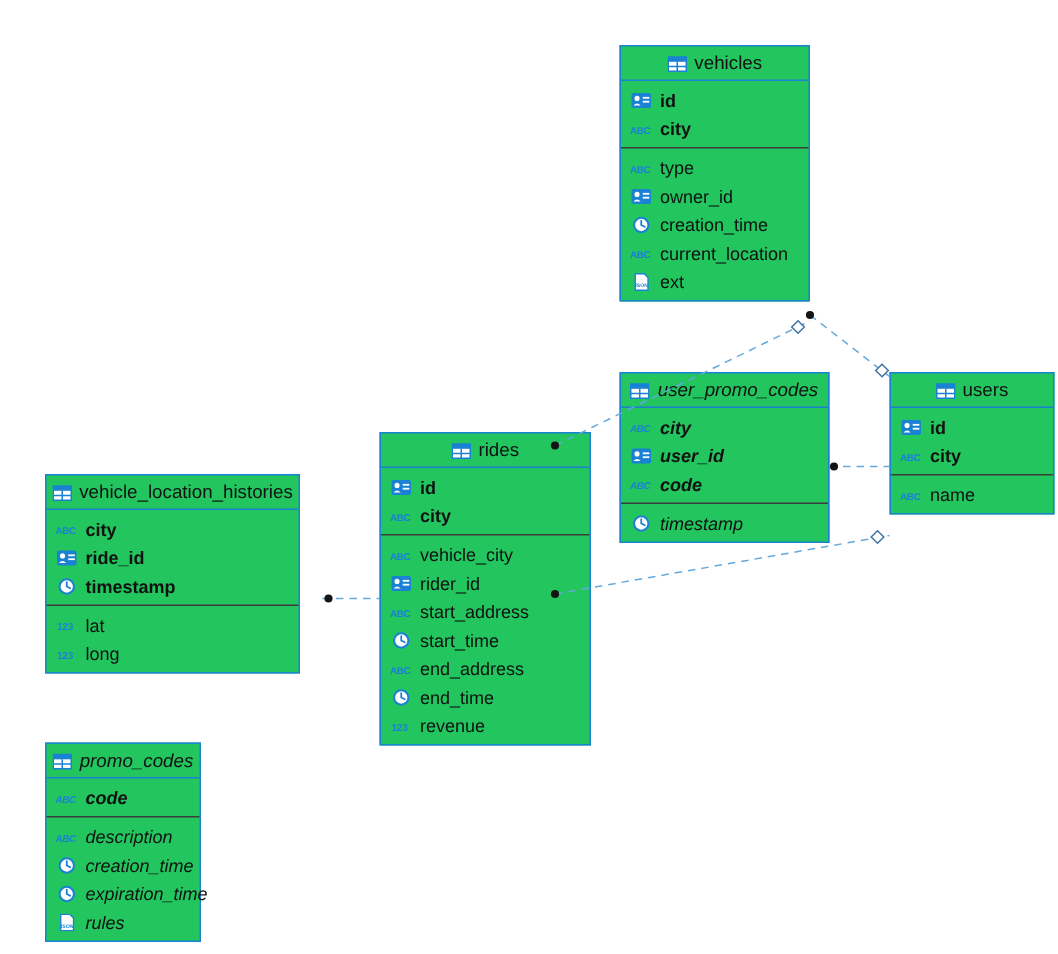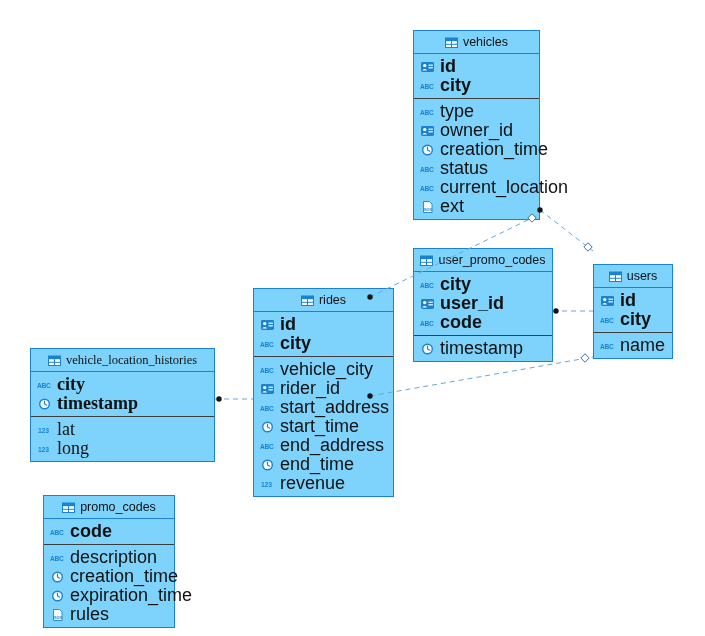--- a/index.html
+++ b/index.html
@@ -1,26 +1,26 @@
 <!DOCTYPE html>
 <html style="--blue: #1a82d2;"><head>
 <meta charset="utf-8">
 <style>
   * { margin:0; padding:0; box-sizing:border-box; }
   html,body { background:#fff; }
   body { font-family:"Liberation Sans", sans-serif; }
   #canvas { position:relative; width:705px; height:636px; background:#fff; overflow:hidden; }
-  .erd-table { position:absolute; background:#7dd3fc; border:1px solid var(--blue,#1a82d2); }
+  .erd-table { position:absolute; background:#22c55e; border:1px solid var(--blue,#1a82d2); }
   .erd-header { height:23px; display:flex; align-items:center; justify-content:center; gap:5px;
                 border-bottom:1px solid var(--blue,#1a82d2); font-size:12.5px; color:#111; }
   .erd-section { padding:3px 0; }
   .erd-section.keys { border-bottom:1px solid #3c3c3c; }
   .erd-section.keys .cname { font-weight:700; }
   .erd-row { height:19px; display:flex; align-items:center; gap:5px; padding:0 6px;
-             font-size:18px; color:#111; white-space:nowrap; }
+             font-size:12px; color:#111; white-space:nowrap; }
   .ico { flex:0 0 auto; display:block; }
   .tname { line-height:1; }
   #relations { position:absolute; left:0; top:0; width:705px; height:636px; pointer-events:none; }
   #icon-defs { position:absolute; width:0; height:0; overflow:hidden; }
 </style>
 </head>
 <body>
 
 <svg id="icon-defs" aria-hidden="true">
   <defs>
@@ -93,37 +93,31 @@
         <div class="erd-row">
           <svg class="ico" width="15" height="12">
             <use href="#ico-clock"></use>
           </svg>
           <span class="cname">creation_time</span>
         </div>
         <div class="erd-row">
           <svg class="ico" width="15" height="12">
             <use href="#ico-abc"></use>
           </svg>
-          <span class="cname">status</span>
-        </div>
-        <div class="erd-row">
-          <svg class="ico" width="15" height="12">
-            <use href="#ico-abc"></use>
-          </svg>
           <span class="cname">current_location</span>
         </div>
         <div class="erd-row">
           <svg class="ico" width="15" height="12">
             <use href="#ico-json"></use>
           </svg>
           <span class="cname">ext</span>
         </div>
       </div>
     </div>
-    <div class="erd-table" style="left: 413px; top: 248px; width: 140px;">
+    <div class="erd-table" style="left: 413px; top: 248px; width: 140px; font-style: italic;">
       <div class="erd-header">
         <svg class="ico" width="13" height="13">
           <use href="#ico-table"></use>
         </svg>
         <span class="tname">user_promo_codes</span>
       </div>
       <div class="erd-section keys">
         <div class="erd-row">
           <svg class="ico" width="15" height="12">
             <use href="#ico-abc"></use>
@@ -145,21 +139,21 @@
       </div>
       <div class="erd-section plain">
         <div class="erd-row">
           <svg class="ico" width="15" height="12">
             <use href="#ico-clock"></use>
           </svg>
           <span class="cname">timestamp</span>
         </div>
       </div>
     </div>
-    <div class="erd-table" style="left: 593px; top: 264px; width: 80px;">
+    <div class="erd-table" style="left: 593px; top: 248px; width: 110px;">
       <div class="erd-header">
         <svg class="ico" width="13" height="13">
           <use href="#ico-table"></use>
         </svg>
         <span class="tname">users</span>
       </div>
       <div class="erd-section keys">
         <div class="erd-row">
           <svg class="ico" width="15" height="12">
             <use href="#ico-id"></use>
@@ -241,57 +235,63 @@
           <span class="cname">end_time</span>
         </div>
         <div class="erd-row">
           <svg class="ico" width="15" height="12">
             <use href="#ico-num"></use>
           </svg>
           <span class="cname">revenue</span>
         </div>
       </div>
     </div>
-    <div class="erd-table" style="left: 30px; top: 348px; width: 185px; font-family: Liberation Serif, serif;">
+    <div class="erd-table" style="left: 30px; top: 316px; width: 170px;">
       <div class="erd-header">
         <svg class="ico" width="13" height="13">
           <use href="#ico-table"></use>
         </svg>
         <span class="tname">vehicle_location_histories</span>
       </div>
       <div class="erd-section keys">
         <div class="erd-row">
           <svg class="ico" width="15" height="12">
             <use href="#ico-abc"></use>
           </svg>
           <span class="cname">city</span>
         </div>
         <div class="erd-row">
           <svg class="ico" width="15" height="12">
+            <use href="#ico-id"></use>
+          </svg>
+          <span class="cname">ride_id</span>
+        </div>
+        <div class="erd-row">
+          <svg class="ico" width="15" height="12">
             <use href="#ico-clock"></use>
           </svg>
           <span class="cname">timestamp</span>
         </div>
       </div>
       <div class="erd-section plain">
         <div class="erd-row">
           <svg class="ico" width="15" height="12">
             <use href="#ico-num"></use>
           </svg>
           <span class="cname">lat</span>
         </div>
         <div class="erd-row">
           <svg class="ico" width="15" height="12">
             <use href="#ico-num"></use>
           </svg>
           <span class="cname">long</span>
         </div>
       </div>
     </div>
-    <div class="erd-table" style="left: 43px; top: 495px; width: 132px;">
+    <div class="erd-table" style="left: 30px; top: 495px; width: 104px; font-style: italic;">
       <div class="erd-header">
         <svg class="ico" width="13" height="13">
           <use href="#ico-table"></use>
         </svg>
         <span class="tname">promo_codes</span>
       </div>
       <div class="erd-section keys">
         <div class="erd-row">
           <svg class="ico" width="15" height="12">
             <use href="#ico-abc"></use>

